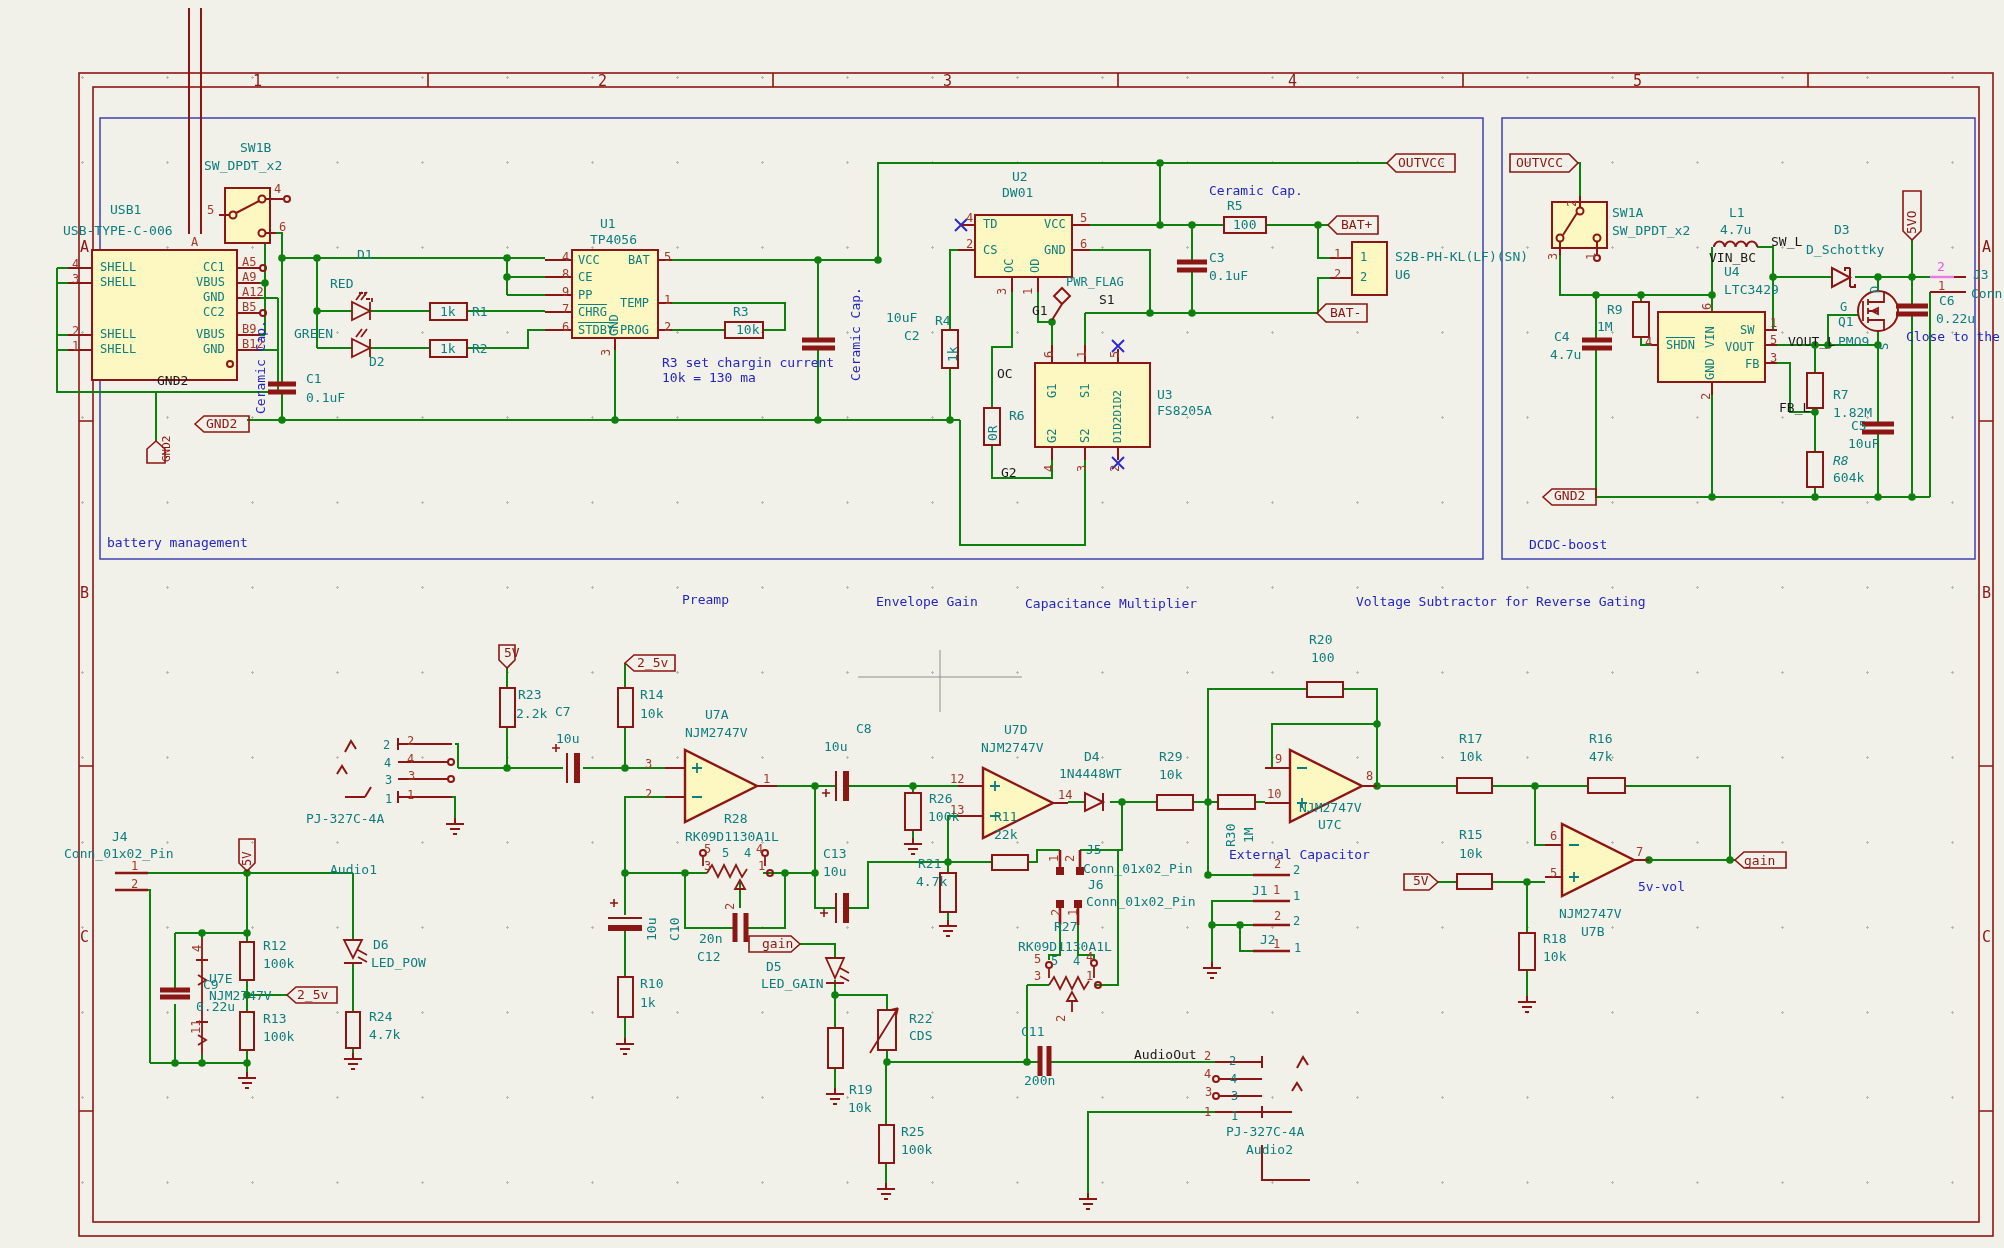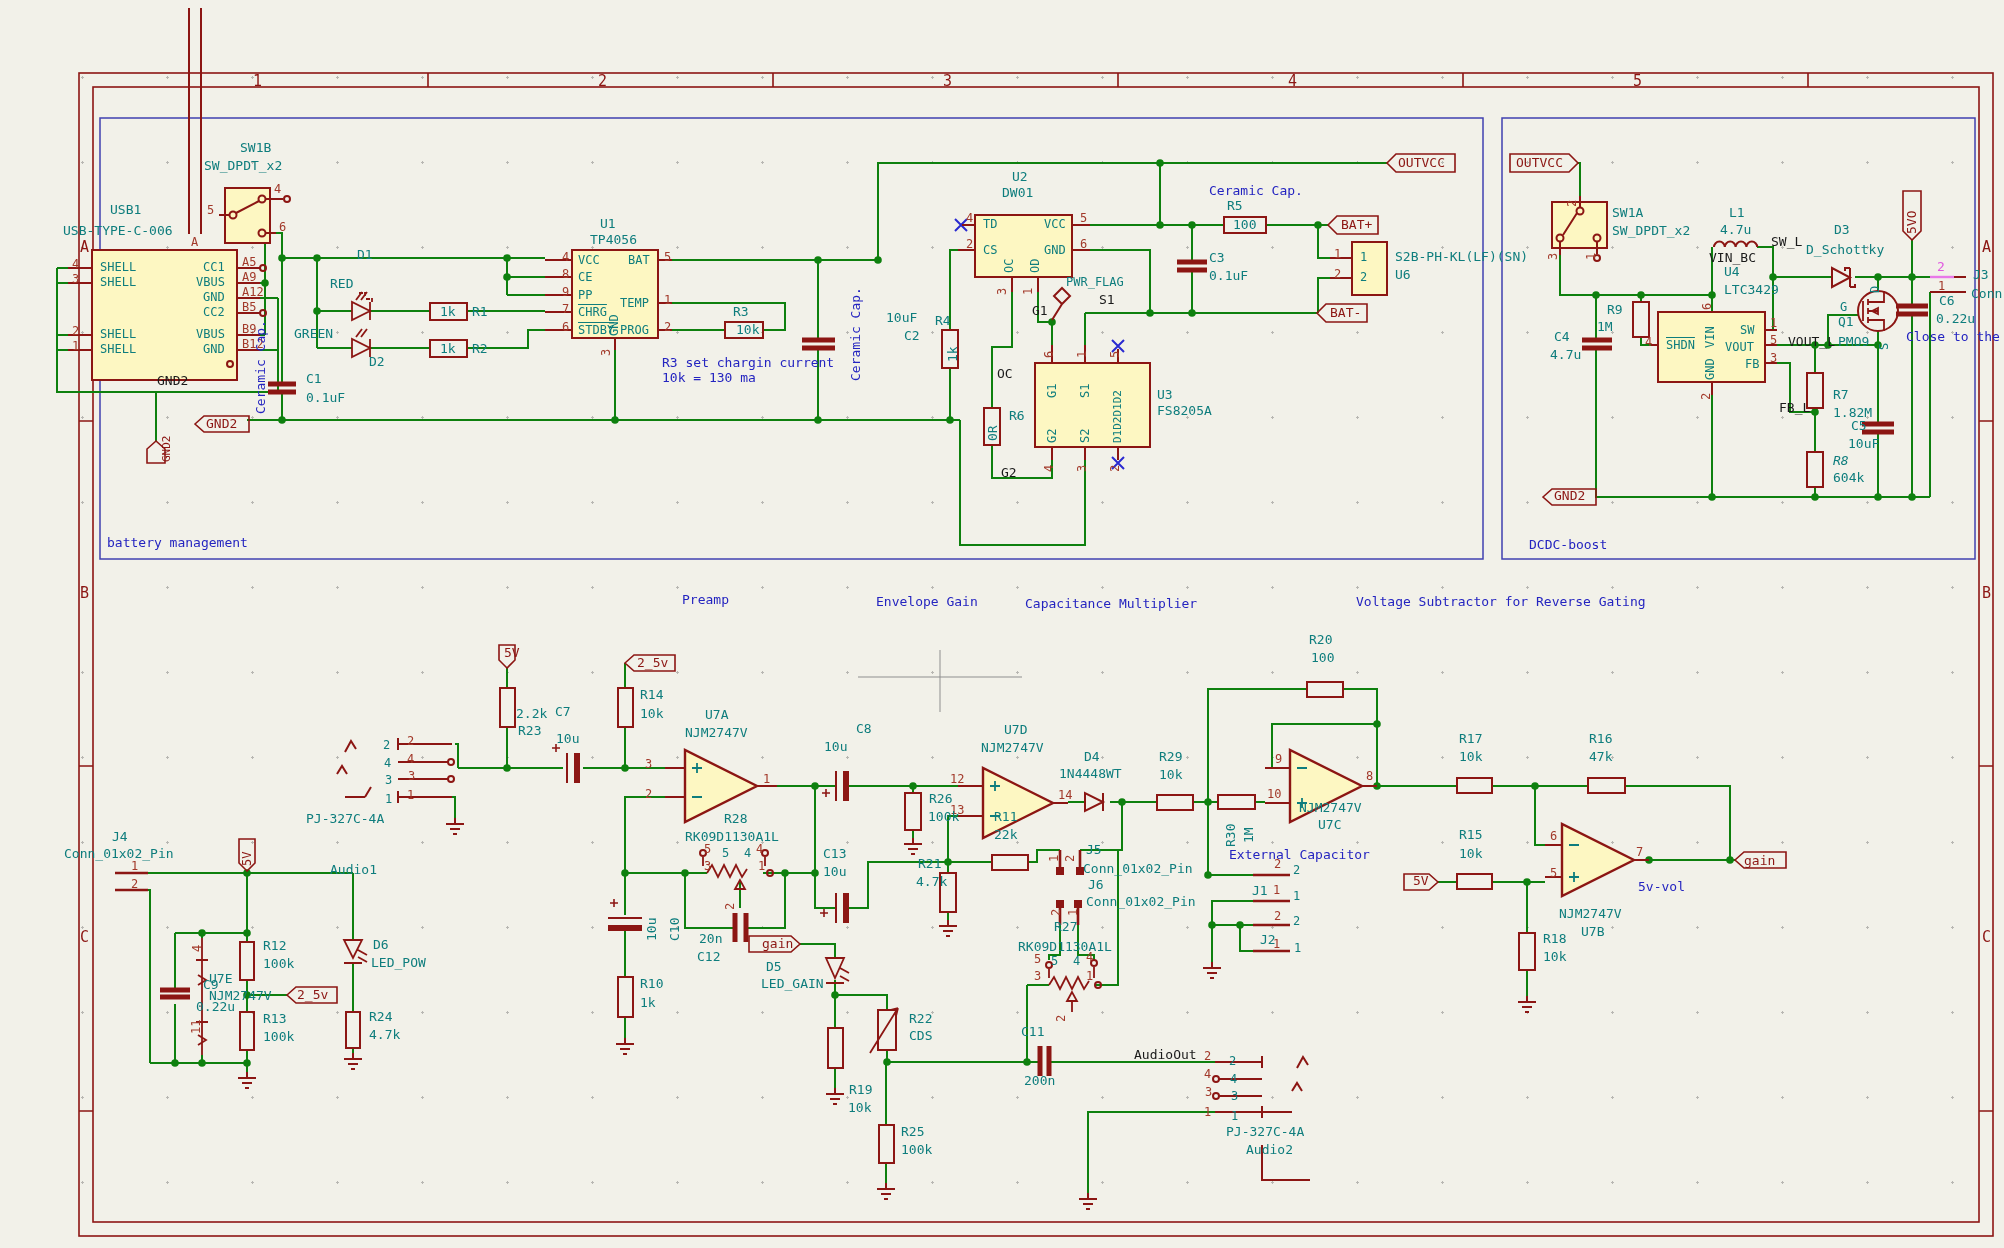--- a/index.html
+++ b/index.html
@@ -720,21 +720,21 @@
       <span class="lb ref" style="left: 263px; top: 939px;">R12</span>
       <span class="lb val" style="left: 263px; top: 957px;">100k</span>
       <span class="lb ref" style="left: 263px; top: 1012px;">R13</span>
       <span class="lb val" style="left: 263px; top: 1030px;">100k</span>
       <span class="lb pwr" style="left: 297px; top: 988px;">2_5v</span>
       <span class="lb ref" style="left: 373px; top: 938px;">D6</span>
       <span class="lb val" style="left: 371px; top: 956px;">LED_POW</span>
       <span class="lb ref" style="left: 369px; top: 1010px;">R24</span>
       <span class="lb val" style="left: 369px; top: 1028px;">4.7k</span>
       <span class="lb pwr" style="left: 504px; top: 646px;">5V</span>
-      <span class="lb ref" style="left: 518px; top: 688px; margin-top: 36px;">R23</span>
+      <span class="lb ref" style="left: 518px; top: 688px;">R23</span>
       <span class="lb val" style="left: 516px; top: 707px;">2.2k</span>
       <span class="lb ref" style="left: 555px; top: 705px;">C7</span>
       <span class="lb val" style="left: 556px; top: 732px;">10u</span>
       <span class="lb pwr" style="left: 637px; top: 656px;">2_5v</span>
       <span class="lb ref" style="left: 640px; top: 688px;">R14</span>
       <span class="lb val" style="left: 640px; top: 707px;">10k</span>
       <span class="lb ref" style="left: 705px; top: 708px;">U7A</span>
       <span class="lb val" style="left: 685px; top: 726px;">NJM2747V</span>
       <span class="lb pin" style="left: 645px; top: 758px;">3</span>
       <span class="lb pin" style="left: 645px; top: 788px;">2</span>

